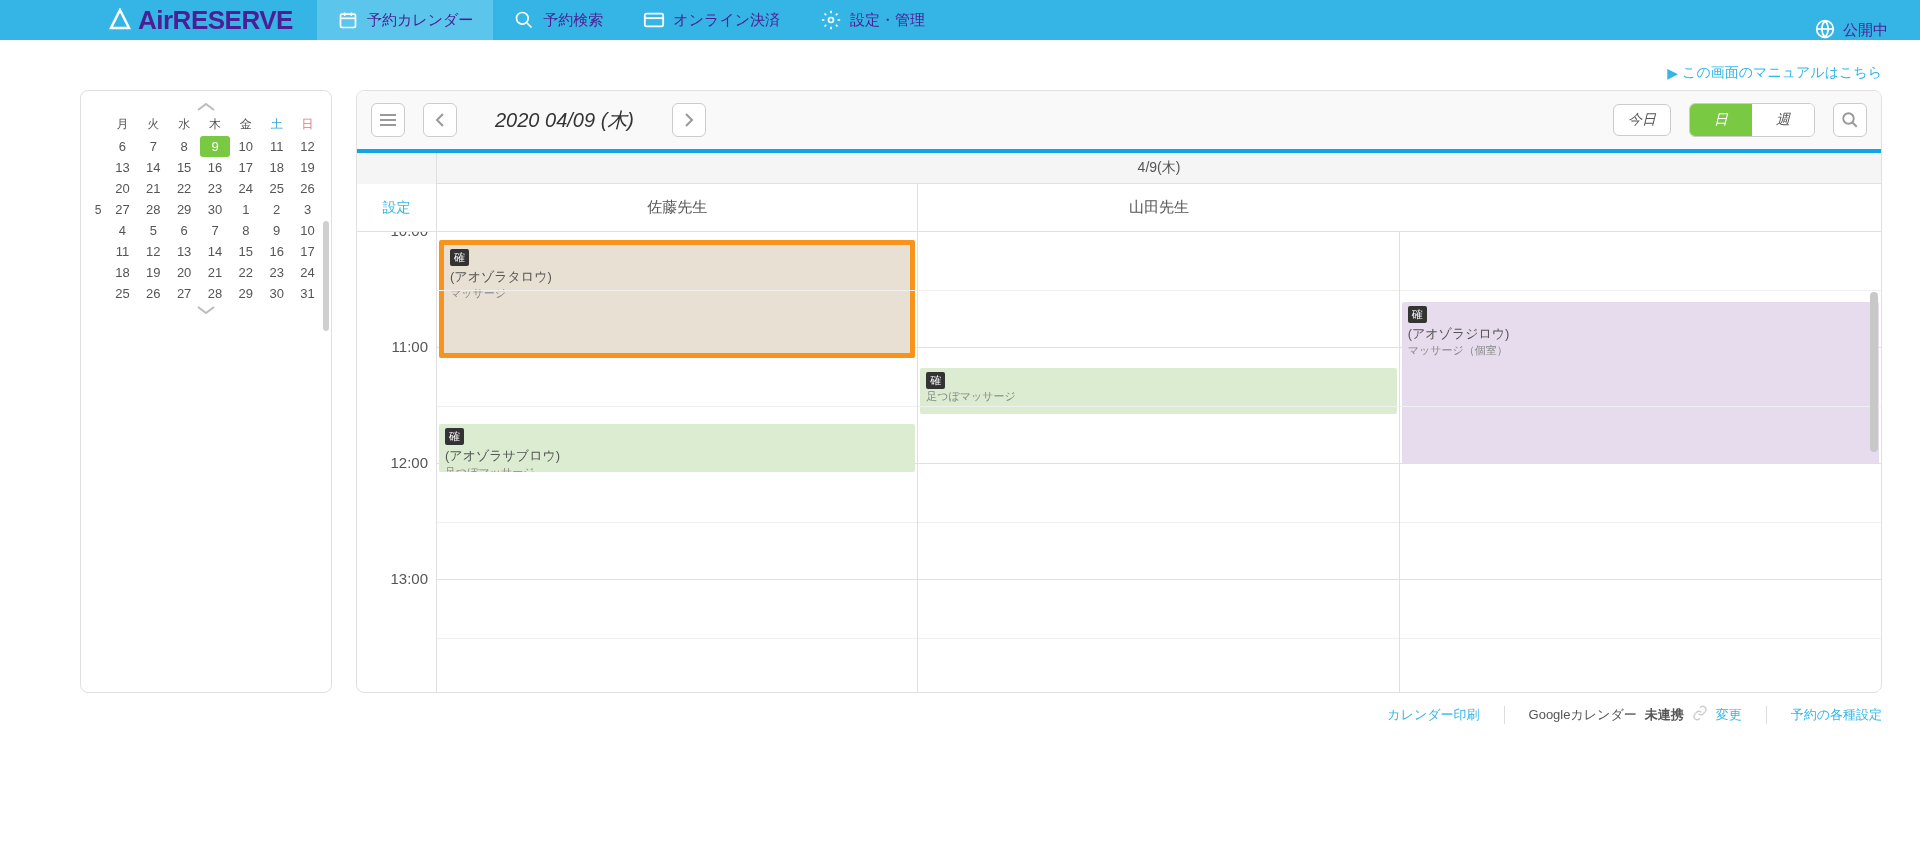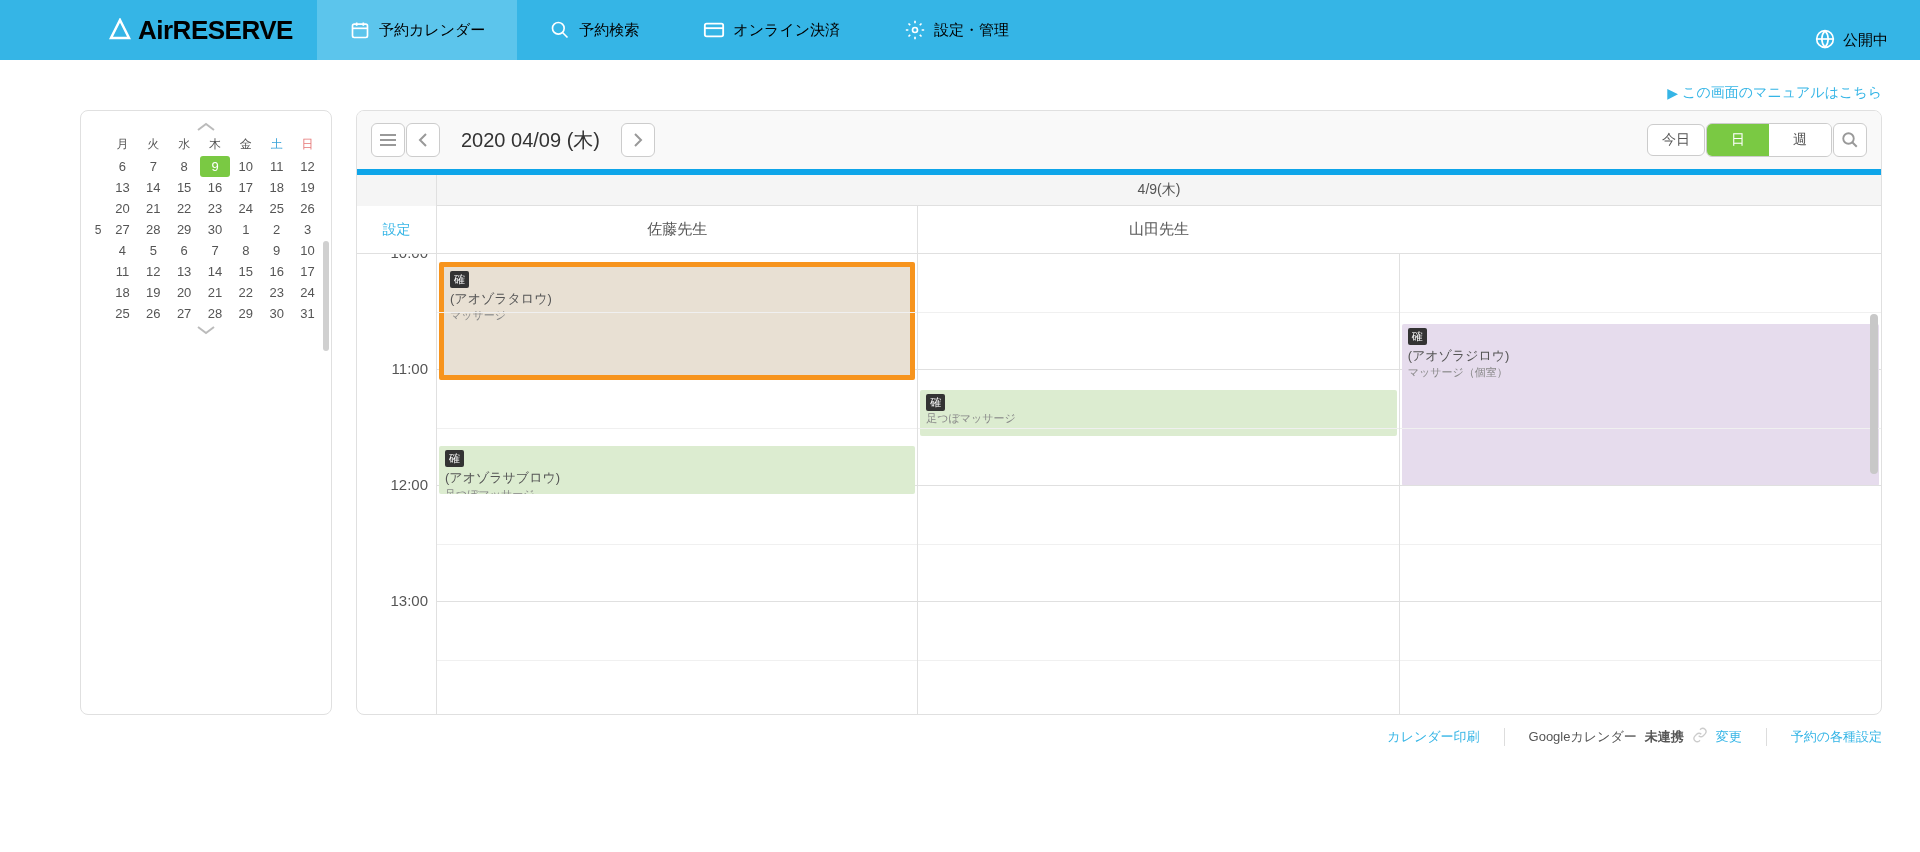--- a/index.html
+++ b/index.html
@@ -1,22 +1,22 @@
 <!DOCTYPE html>
 <html><head>
   <meta charset="utf-8">
   <style>
     * { margin: 0; padding: 0; box-sizing: border-box; font-family: -apple-system, BlinkMacSystemFont, "Hiragino Sans", "Hiragino Kaku Gothic ProN", Meiryo, sans-serif; }
     body { background: #fff; }
     
     
-    .header { background: #35b5e6; height: 60px; display: flex; align-items: stretch; color: #000000; }
+    .header { background: #35b5e6; height: 40px; display: flex; align-items: stretch; color: #4c1d95; }
     .logo { display: flex; align-items: center; padding: 0 24px 0 108px; font-size: 26px; font-weight: bold; letter-spacing: -0.5px; }
     .logo-icon { margin-right: 6px; display: inline-flex; }
-    .nav-item { display: flex; align-items: center; padding: 0 32px; font-size: 15px; cursor: pointer; gap: 8px; }
+    .nav-item { display: flex; align-items: center; padding: 0 20px; font-size: 15px; cursor: pointer; gap: 8px; }
     .nav-item.active { background: #5cc5ec; }
     .nav-icon { width: 22px; height: 22px; display: inline-flex; align-items: center; justify-content: center; }
     .header-right { margin-left: auto; display: flex; align-items: center; padding-right: 32px; gap: 8px; font-size: 15px; margin-top: 20px; }
     
     
     .manual-link-row { text-align: right; padding: 24px 38px 8px 0; }
     .manual-link { color: #35b5e6; font-size: 14px; cursor: pointer; display: inline-flex; align-items: center; gap: 4px; }
     
     
     .main { display: flex; padding: 0 38px 0 80px; gap: 24px; }
@@ -29,21 +29,21 @@
     .mini-cal-wk { color: #555; font-size: 12px; }
     .mini-cal-dh { color: #555; font-size: 12px; }
     .mini-cal-dh.sat { color: #3aa3d9; }
     .mini-cal-dh.sun { color: #e67878; }
     .mini-cal-day { cursor: pointer; }
     .mini-cal-day.selected { background: #7ac943; color: #fff; border-radius: 3px; }
     .mini-scroll { position: absolute; right: 2px; top: 130px; width: 6px; height: 110px; background: #d0d0d0; border-radius: 3px; }
     
     
     .cal-main { flex: 1; border: 1px solid #e0e0e0; border-radius: 8px; overflow: hidden; background: #fff; }
-    .cal-toolbar { display: flex; align-items: center; padding: 12px 14px; gap: 1px; border-bottom: 6px solid #0ea5e9; background: #f9f9f9; }
+    .cal-toolbar { display: flex; align-items: center; padding: 12px 14px; gap: 18px; border-bottom: 4px solid #0ea5e9; background: #f9f9f9; font-style: italic; }
     .tb-btn { width: 34px; height: 34px; border: 1px solid #ccc; border-radius: 6px; background: #fff; display: flex; align-items: center; justify-content: center; cursor: pointer; color: #888; }
     .cal-date-title { font-size: 20px; color: #333; padding: 0 20px; }
     .tb-spacer { flex: 1; }
     .today-btn { padding: 6px 14px; border: 1px solid #ccc; border-radius: 6px; background: #fff; cursor: pointer; font-size: 14px; color: #555; }
     .view-switch { display: flex; border: 1px solid #ccc; border-radius: 6px; overflow: hidden; }
     .view-switch > div { padding: 7px 24px; font-size: 14px; cursor: pointer; background: #fff; color: #555; }
     .view-switch > div.active { background: #7ac943; color: #fff; }
     
     
     .col-headers { display: grid; grid-template-columns: 80px repeat(3, 1fr); border-bottom: 1px solid #e0e0e0; }

